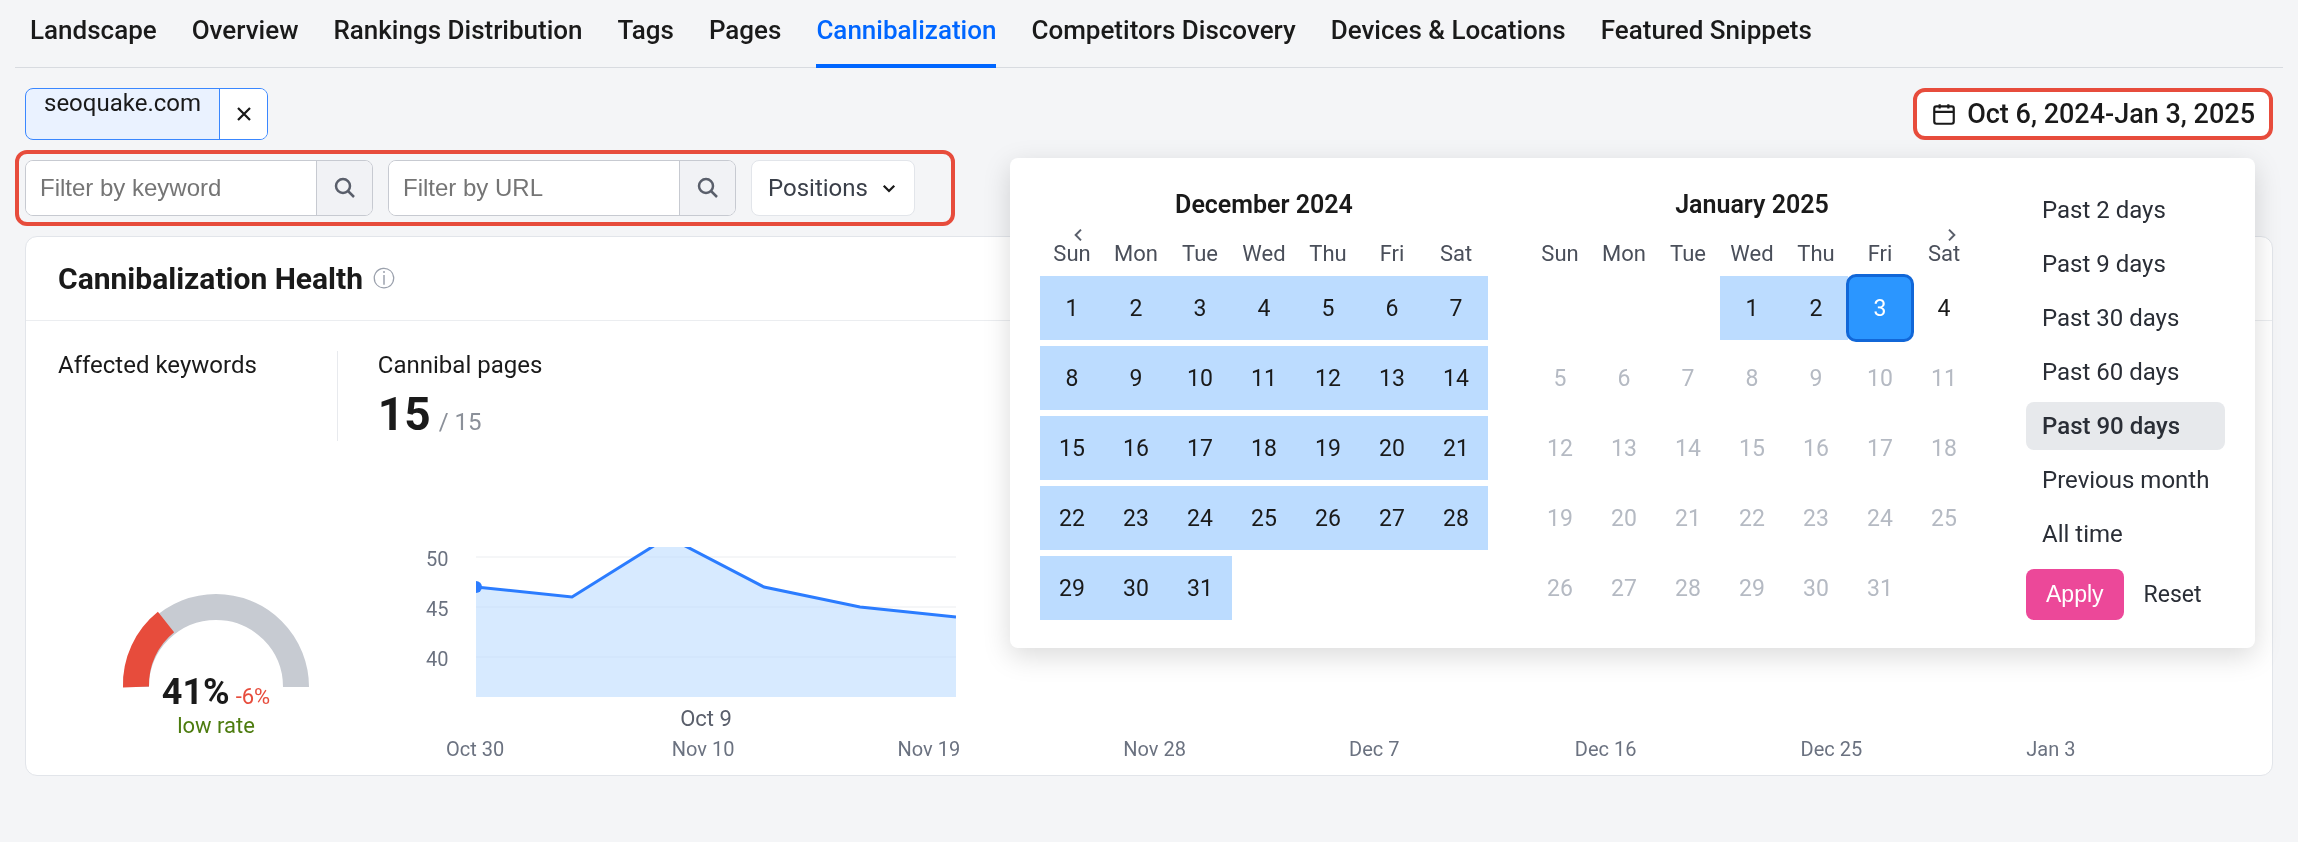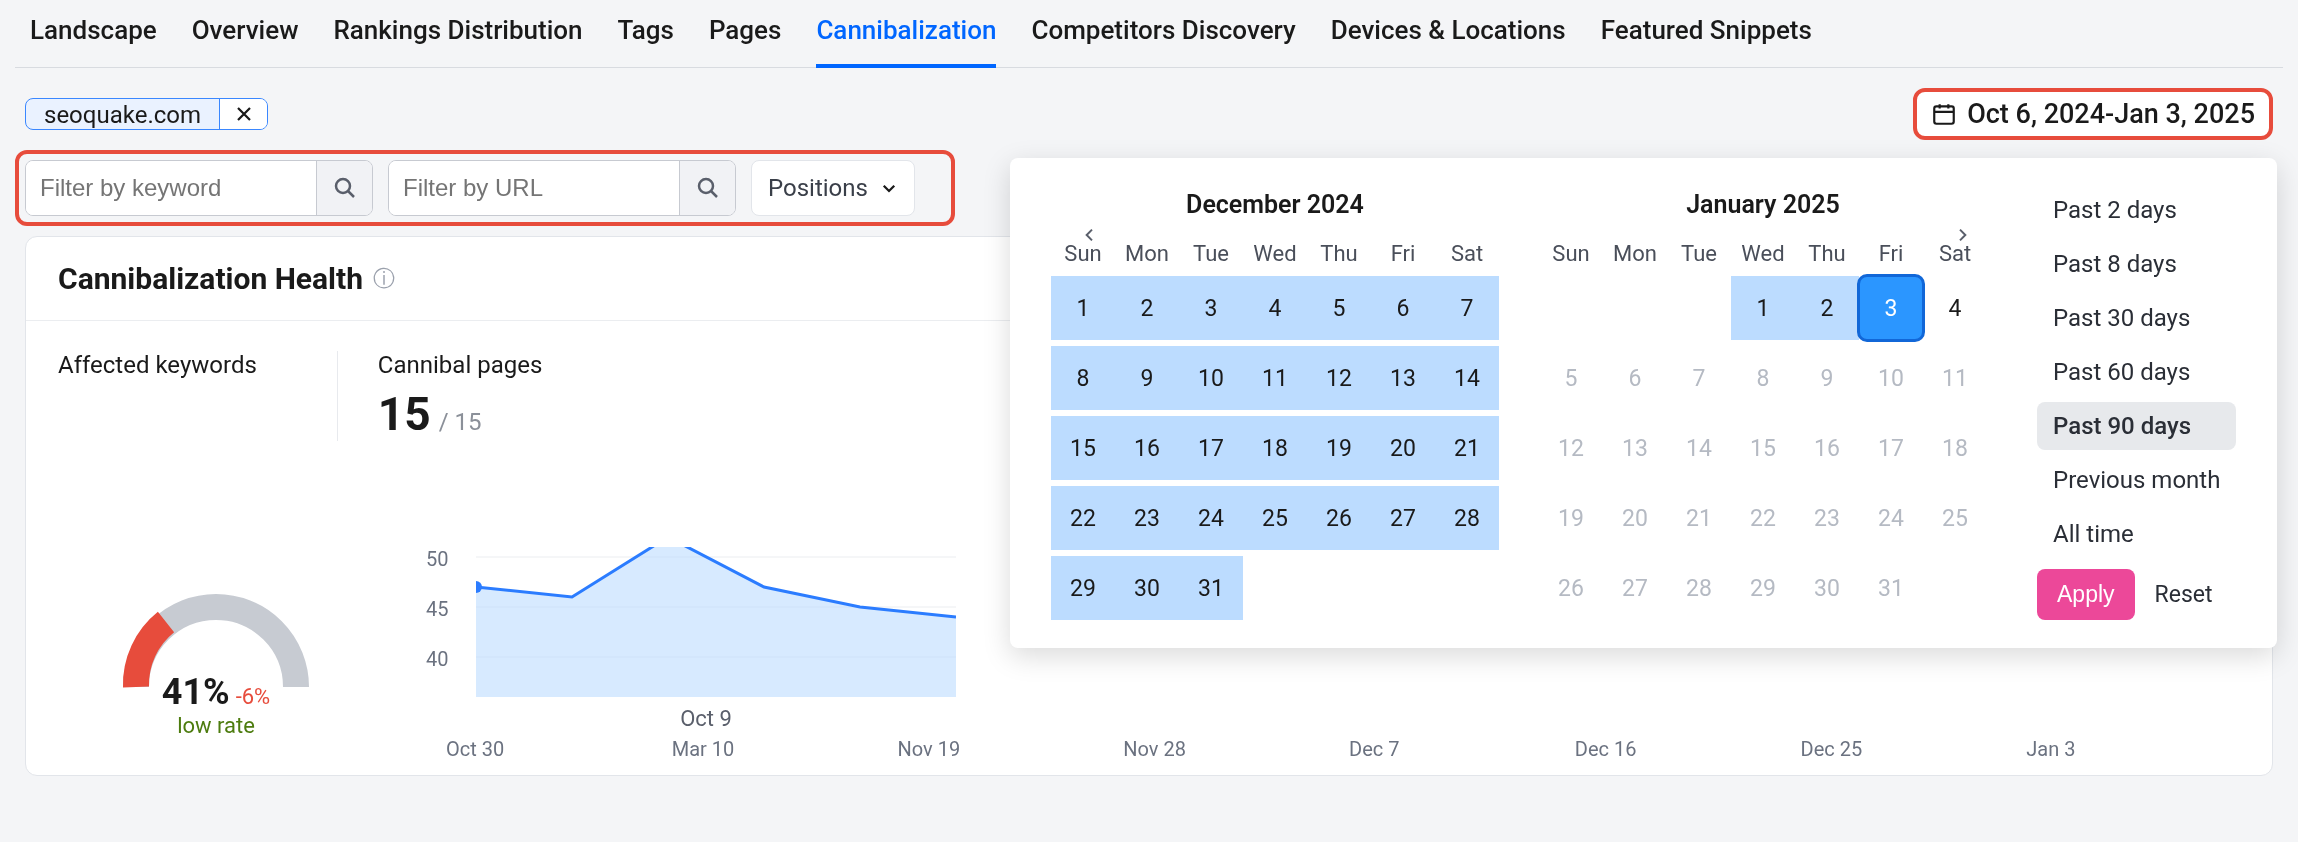--- a/index.html
+++ b/index.html
@@ -1,21 +1,21 @@
 <!DOCTYPE html>
 <html><head>
 <meta charset="utf-8">
 <style>
 body{margin:0;background:#f4f5f7;font-family:-apple-system,BlinkMacSystemFont,"Segoe UI",Roboto,Helvetica,Arial,sans-serif;color:#1a1a1a;width:2298px;height:842px;box-sizing:border-box;padding:15px}
 *{box-sizing:border-box}
 .tabs{display:flex;gap:35px;padding:0 15px 12px;border-bottom:1px solid #d8dbe0}
 .tab{font-size:26px;font-weight:500;color:#1a1a1a;cursor:pointer;padding-bottom:10px}
 .tab.active{color:#0066ff;border-bottom:4px solid #0066ff;margin-bottom:-13px}
 .row{display:flex;align-items:center;margin-top:20px;padding:0 10px}
-.chip{display:inline-flex;align-items:flex-end;border:1px solid #3a87ff;background:#eaf2ff;border-radius:8px;overflow:hidden;height:32px}
+.chip{display:inline-flex;align-items:flex-start;border:1px solid #3a87ff;background:#eaf2ff;border-radius:8px;overflow:hidden;height:52px}
 .chip-text{padding:0 18px;font-size:24px;color:#1a1a1a}
 .chip-close{width:48px;height:100%;border-left:1px solid #3a87ff;background:#fff;display:flex;align-items:center;justify-content:center;cursor:pointer}
 .close-svg{width:18px;height:18px}
 .daterange{margin-left:auto;display:flex;align-items:center;border:4px solid #e74c3c;border-radius:12px;padding:6px 14px;font-size:27px;font-weight:500;cursor:pointer;background:#fff}
 .daterange svg{width:26px;height:26px;margin-right:10px}
 .filter-row{display:flex;gap:15px;margin-top:20px;padding:0 10px;position:relative;width:fit-content}
 .filter-outline{position:absolute;top:-10px;left:0;right:-30px;bottom:-10px;border:4px solid #e74c3c;border-radius:12px;pointer-events:none}
 .search-grp{display:flex;border:1px solid #c7cad1;background:#fff;border-radius:8px;height:56px;overflow:hidden}
 .search-input{border:none;padding:0 14px;font-size:24px;color:#6b7280;width:290px;outline:none}
 .search-btn{width:56px;background:#f1f2f5;border:none;border-left:1px solid #c7cad1;display:flex;align-items:center;justify-content:center;cursor:pointer}
@@ -36,21 +36,21 @@
 .gauge-wrap .pct{font-size:36px;font-weight:700}
 .gauge-wrap .dl{font-size:22px;color:#e74c3c;margin-left:6px}
 .gauge-wrap .low{font-size:22px;color:#4d7c0f}
 .spark{position:absolute;left:400px;top:310px;width:560px}
 .y-ax{position:absolute;left:0;top:0;font-size:20px;color:#6b7280}
 .y-ax div{height:50px}
 .spark svg{margin-left:50px}
 .spark-x{text-align:center;font-size:22px;color:#5a5f6b;margin-top:5px}
 .timeline{position:absolute;left:420px;right:20px;bottom:14px;display:flex;font-size:20px;color:#6b7280}
 .timeline span{flex:1;}
-.popup{position:absolute;top:158px;left:1010px;background:#fff;box-shadow:0 8px 28px rgba(0,0,0,0.15);border-radius:8px;padding:28px 41px;display:flex;gap:30px}
+.popup{position:absolute;top:158px;left:1010px;background:#fff;box-shadow:0 8px 28px rgba(0,0,0,0.15);border-radius:8px;padding:28px 30px;display:flex;gap:30px}
 .month-col{}
 .mon-title{text-align:center;font-size:25px;font-weight:600;margin:4px 0 22px}
 .dows{display:grid;grid-template-columns:repeat(7,64px);text-align:center;font-size:22px;color:#4a4f5a;margin-bottom:10px}
 .days{display:grid;grid-template-columns:repeat(7,64px);grid-auto-rows:64px;gap:6px 0}
 .day{display:flex;align-items:center;justify-content:center;font-size:23px;cursor:pointer;color:#1a1a1a}
 .day.blank{visibility:hidden}
 .day.sel{background:#bcdcff;color:#1a1a1a}
 .day.gray{color:#b5bac3}
 .day.end{background:#2b96ff;color:#fff;border-radius:8px;outline:3px solid #1167d8;outline-offset:-1px}
 .nav-btn{position:absolute;top:34px;width:30px;height:30px;display:flex;align-items:center;justify-content:center;cursor:pointer;color:#5a5f6b}
@@ -162,21 +162,21 @@
       <line x1="0" y1="110" x2="480" y2="110" stroke="#ebedf0"></line>
       <path d="M0 150 L0 40 L96 50 L192 -10 L288 40 L384 60 L480 70 L480 150 Z" fill="#bcdcff" opacity="0.6"></path>
       <path d="M0 40 L96 50 L192 -10 L288 40 L384 60 L480 70" fill="none" stroke="#2b7cff" stroke-width="3"></path>
       <circle cx="0" cy="40" r="6" fill="#2b7cff"></circle>
     </svg>
     <div class="spark-x">Oct 9</div>
   </div>
 
   <div class="timeline">
       <span>Oct 30</span>
-      <span>Mar 10</span>
+      <span>Nov 10</span>
       <span>Nov 19</span>
       <span>Nov 28</span>
       <span>Dec 7</span>
       <span>Dec 16</span>
       <span>Dec 25</span>
       <span>Jan 3</span>
     </div>
 </div>
 
 <div class="popup">
@@ -283,21 +283,21 @@
     </div>
     <div class="nav-btn nav-next" style="left:auto;right:10px">
       <svg viewBox="0 0 24 24">
           <path d="M9 4l8 8-8 8" fill="none" stroke="#5a5f6b" stroke-width="3"></path>
         </svg>
     </div>
   </div>
   <div class="presets">
 
   <div class="preset">Past 2 days</div>
-      <div class="preset">Past 8 days</div>
+      <div class="preset">Past 9 days</div>
       <div class="preset">Past 30 days</div>
       <div class="preset">Past 60 days</div>
       <div class="preset active">Past 90 days</div>
       <div class="preset">Previous month</div>
       <div class="preset">All time</div>
       <div class="p-bot">
         <button class="apply">Apply</button>
         <span class="reset">Reset</span>
       </div>
     </div>

